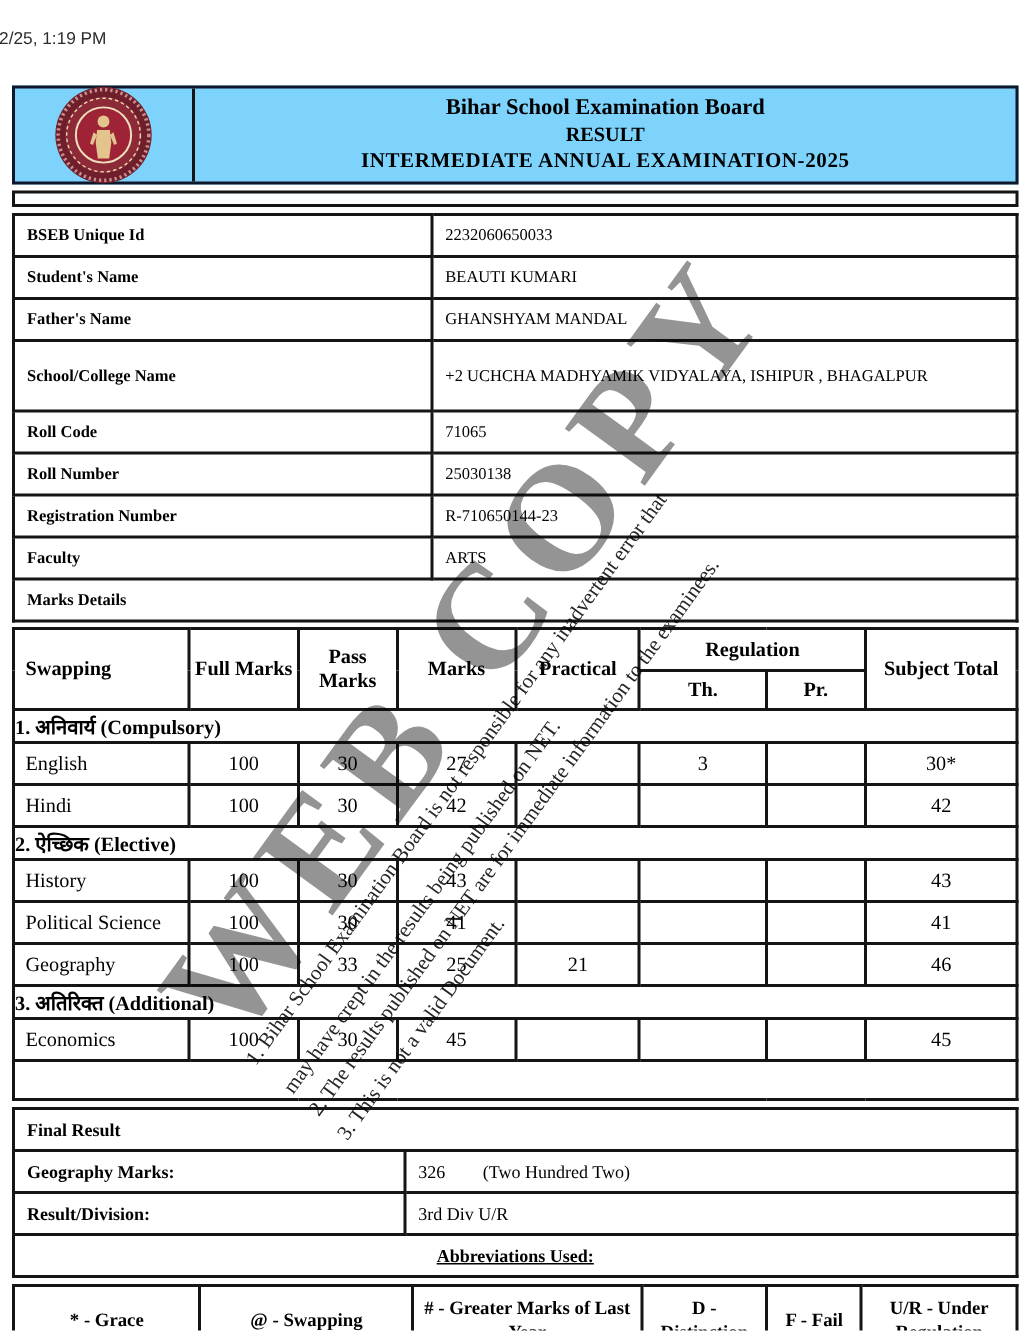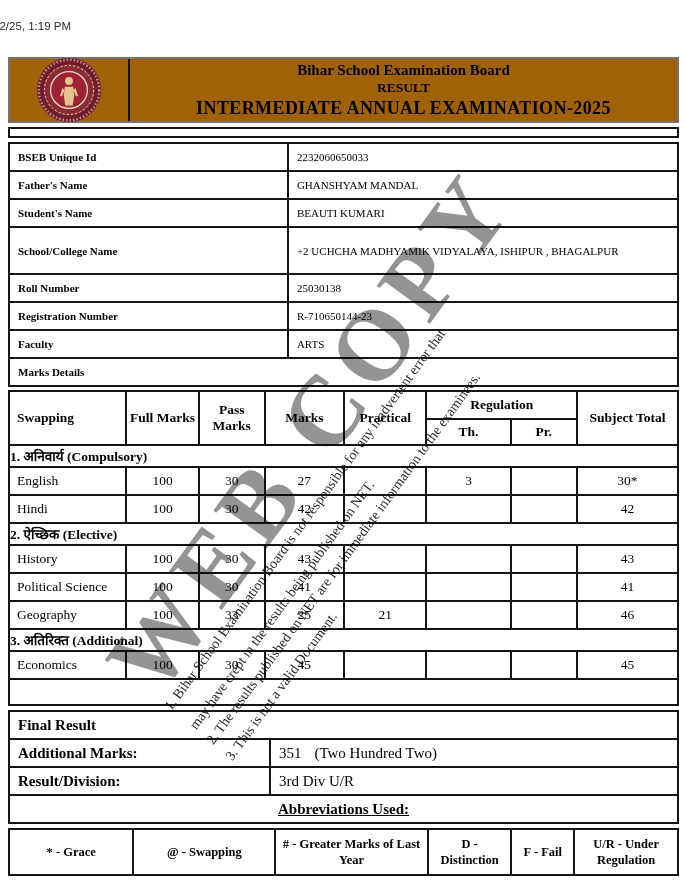--- a/index.html
+++ b/index.html
@@ -8,26 +8,26 @@
     overflow:hidden; color:#000;
     font-family:"Liberation Serif","DejaVu Sans",serif;
   }
   .timestamp {
     position:absolute; top:20px; left:-7px;
     font-family:"Liberation Sans","DejaVu Sans",sans-serif;
     font-size:11.5px; color:#2b2b2b; white-space:nowrap;
   }
   .doc { position:absolute; left:8px; top:57px; width:671px; }
 
-  .header-box { display:flex; border:2px solid #737373; height:62px; background:#a16207;font-family:Liberation Serif, serif; }
+  .header-box { display:flex; border:2px solid #0f172a; height:62px; background:#7dd3fc;font-family:Liberation Serif, serif; }
   .logo-cell { width:118px; border-right:2px solid #151515; display:flex; align-items:center; justify-content:center; }
   .title-cell { flex:1; display:flex; flex-direction:column; align-items:center; justify-content:center; text-align:center; font-weight:bold; line-height:1.25; }
   .title-l1 { font-size:15px; }
   .title-l2 { font-size:13.5px; }
-  .title-l3 { font-size:18px; letter-spacing:0.4px; }
+  .title-l3 { font-size:14px; letter-spacing:0.4px; }
 
   .thin-band { border:2px solid #151515; height:7px; margin-top:4px; }
 
   table { border-collapse:collapse; width:100%; table-layout:fixed; }
   td, th { border:2px solid #151515; vertical-align:middle; }
 
   .details-table { margin-top:4px; }
   .details-table td { font-size:11px; padding:3px 8px; height:20px; }
   .label-cell { font-weight:bold; width:39%; }
   .school-row td { height:39px; }
@@ -36,24 +36,24 @@
   .marks-table { margin-top:3px; }
   .marks-table th { font-size:13.5px; font-weight:bold; text-align:center; padding:2px 3px; }
   .marks-table td { font-size:13.5px; text-align:center; padding:2px 3px; height:22px; }
   .marks-table .hrow1 th { height:22px; }
   .marks-table .hrow2 th { height:20px;margin-top:24px; }
   .subject-cell { text-align:left !important; padding-left:7px !important; }
   .section-row td { font-weight:bold; text-align:left; padding:1px 0; height:16px; font-size:13.5px; }
   .empty-row td { height:20px; }
 
   .final-table { margin-top:4px; }
-  .final-table td { font-size:15px; padding:3px 8px; height:20px; }
+  .final-table td { font-size:12px; padding:3px 8px; height:20px; }
   .abbr-title-cell { text-align:center; font-weight:bold; }
   .abbr-title-cell span { text-decoration:underline; }
-  .agg-words { margin-left:13px; }
+  .agg-words { margin-left:25px; }
 
   .abbr-table { margin-top:4px; }
   .abbr-table td { text-align:center; font-weight:bold; font-size:12.5px; height:40px; padding:2px 5px; line-height:1.3; }
 
   
   .watermark-layer { position:absolute; left:0; top:0; width:687px; height:887px; pointer-events:none; mix-blend-mode:multiply; }
   .web-copy {
     position:absolute; left:10px; top:388px; width:580px; text-align:center;
     font-size:100px; font-weight:bold; letter-spacing:9px; color:#949494;
     white-space:nowrap; transform:rotate(-54deg);
@@ -96,30 +96,34 @@
 
   <div class="thin-band"></div>
 
   <table class="details-table">
     <tbody>
       <tr>
         <td class="label-cell">BSEB Unique Id</td>
         <td>2232060650033</td>
       </tr>
       <tr>
+        <td class="label-cell">Student's Name</td>
+        <td>BEAUTI KUMARI</td>
+      </tr>
+      <tr>
         <td class="label-cell">Father's Name</td>
         <td>GHANSHYAM MANDAL</td>
-      </tr>
-      <tr>
-        <td class="label-cell">Student's Name</td>
-        <td>BEAUTI KUMARI</td>
       </tr>
       <tr class="school-row">
         <td class="label-cell">School/College Name</td>
         <td>+2 UCHCHA MADHYAMIK VIDYALAYA, ISHIPUR , BHAGALPUR</td>
+      </tr>
+      <tr>
+        <td class="label-cell">Roll Code</td>
+        <td>71065</td>
       </tr>
       <tr>
         <td class="label-cell">Roll Number</td>
         <td>25030138</td>
       </tr>
       <tr>
         <td class="label-cell">Registration Number</td>
         <td>R-710650144-23</td>
       </tr>
       <tr>
@@ -237,23 +241,23 @@
   <table class="final-table">
     <colgroup>
         <col style="width:39%">
         <col style="width:61%">
       </colgroup>
     <tbody>
       <tr class="section-band">
         <td colspan="2">Final Result</td>
       </tr>
       <tr>
-        <td class="label-cell">Additional Marks:</td>
+        <td class="label-cell">Geography Marks:</td>
         <td>
-          <span>351</span><span class="agg-words">(Two Hundred Two)</span>
+          <span>326</span><span class="agg-words">(Two Hundred Two)</span>
         </td>
       </tr>
       <tr>
         <td class="label-cell">Result/Division:</td>
         <td>3rd Div U/R</td>
       </tr>
       <tr>
         <td colspan="2" class="abbr-title-cell"><span>Abbreviations Used:</span></td>
       </tr>
     </tbody>

